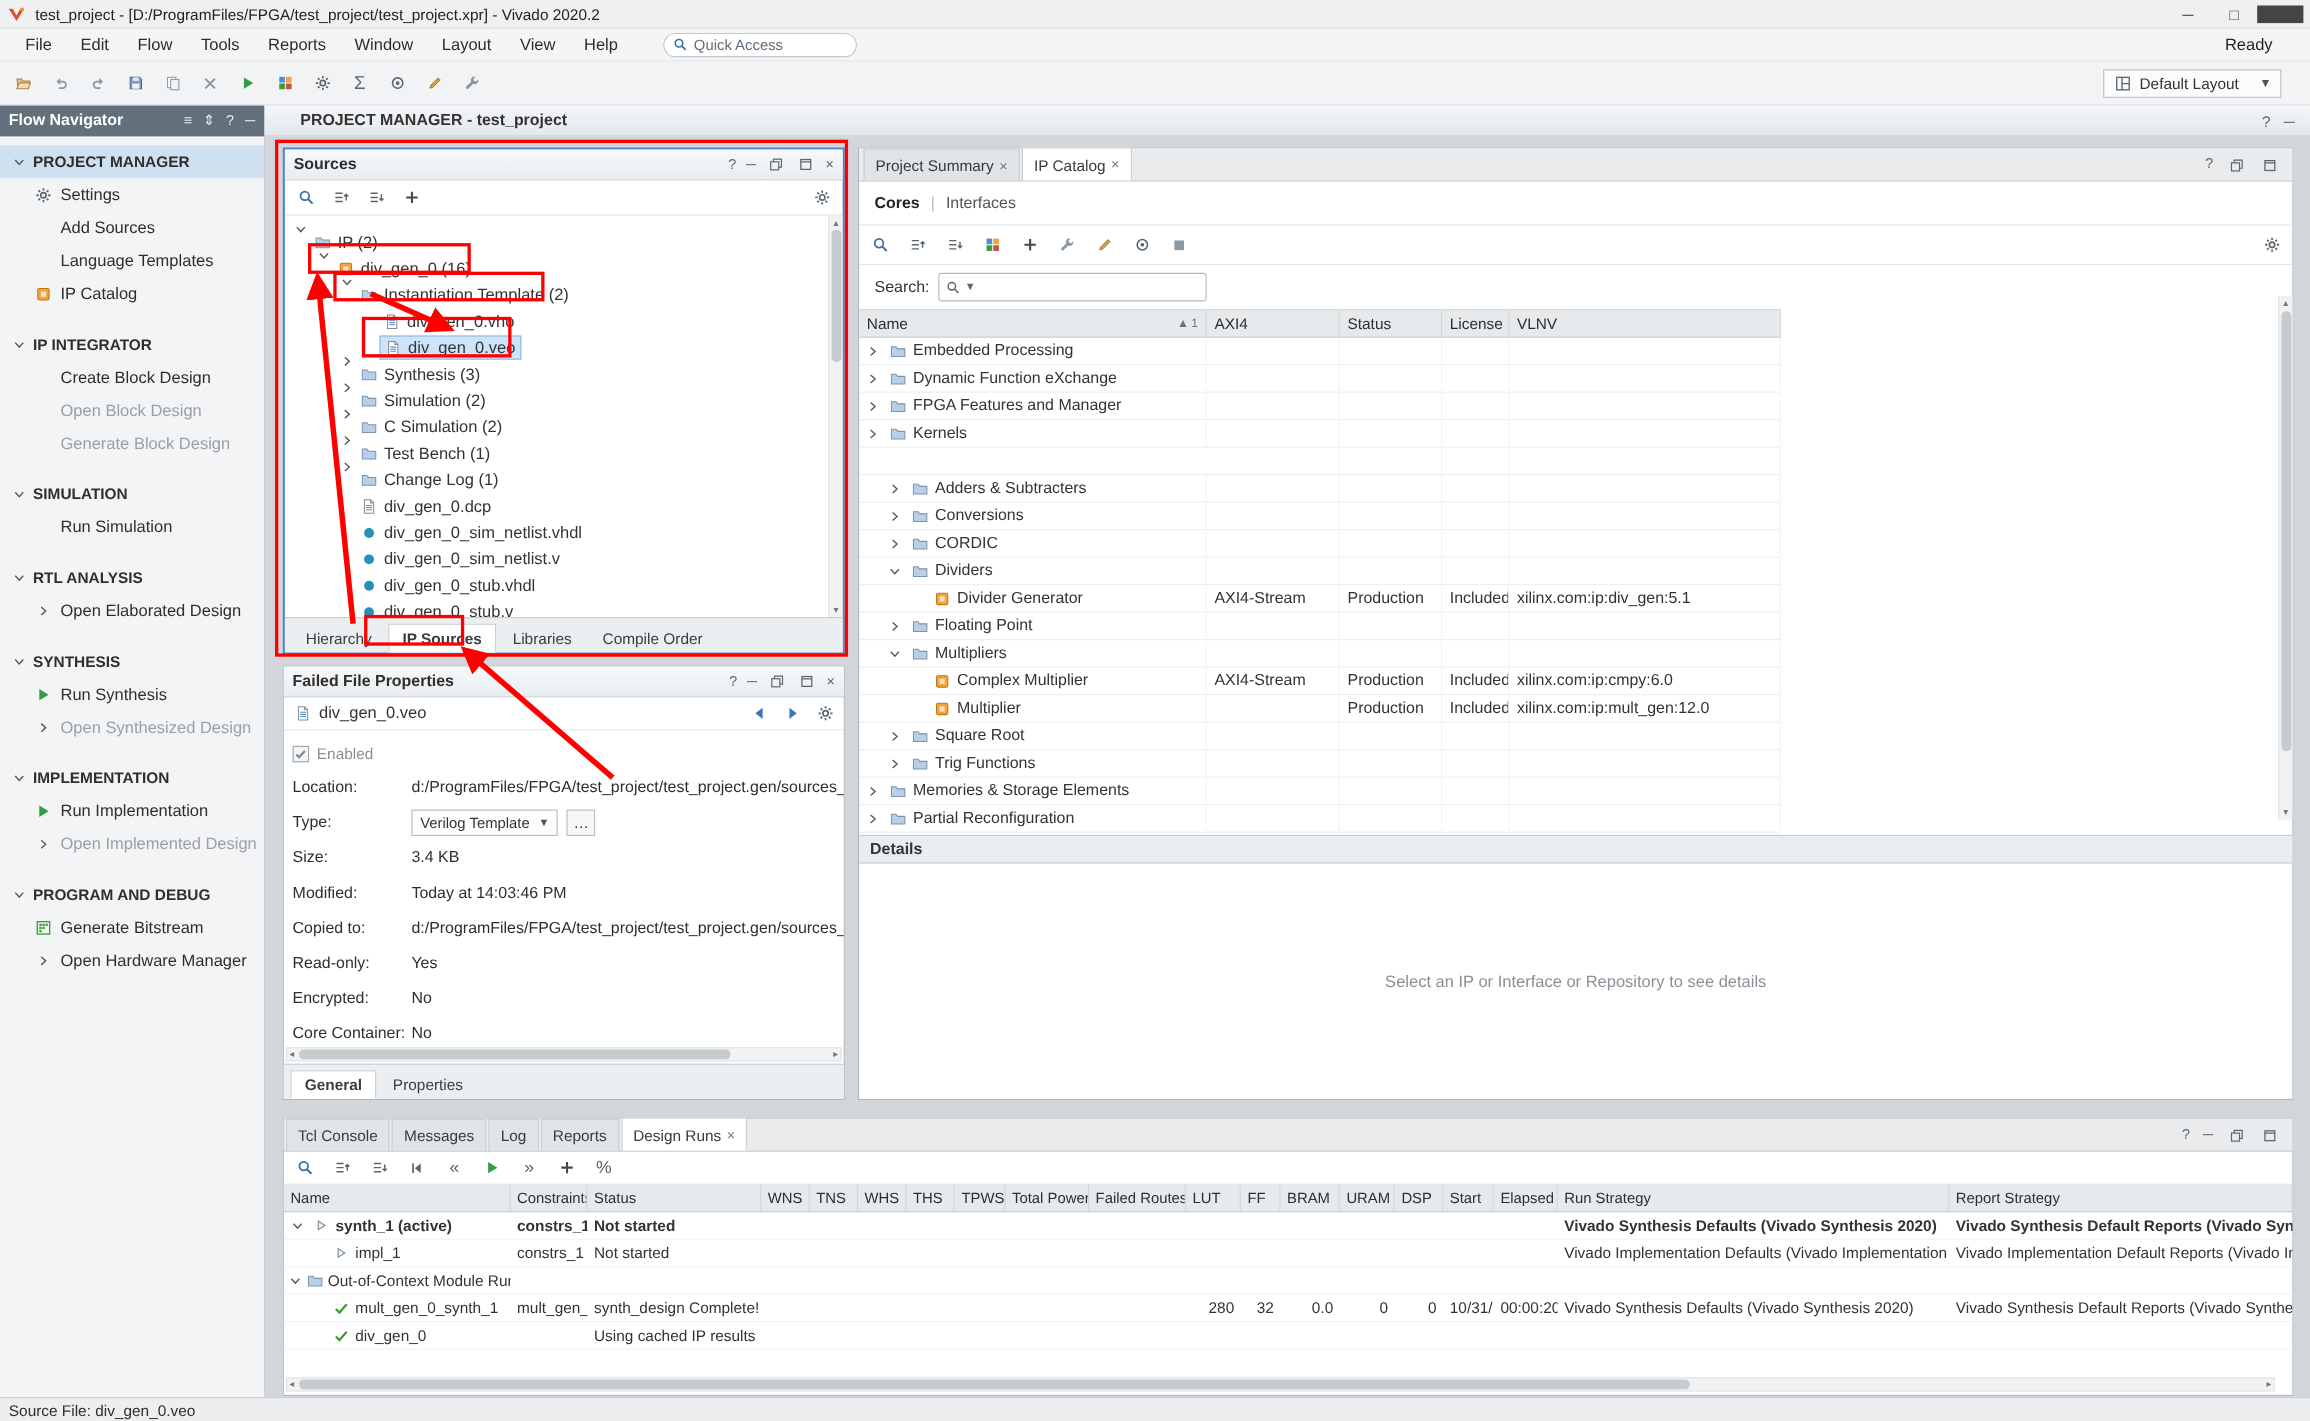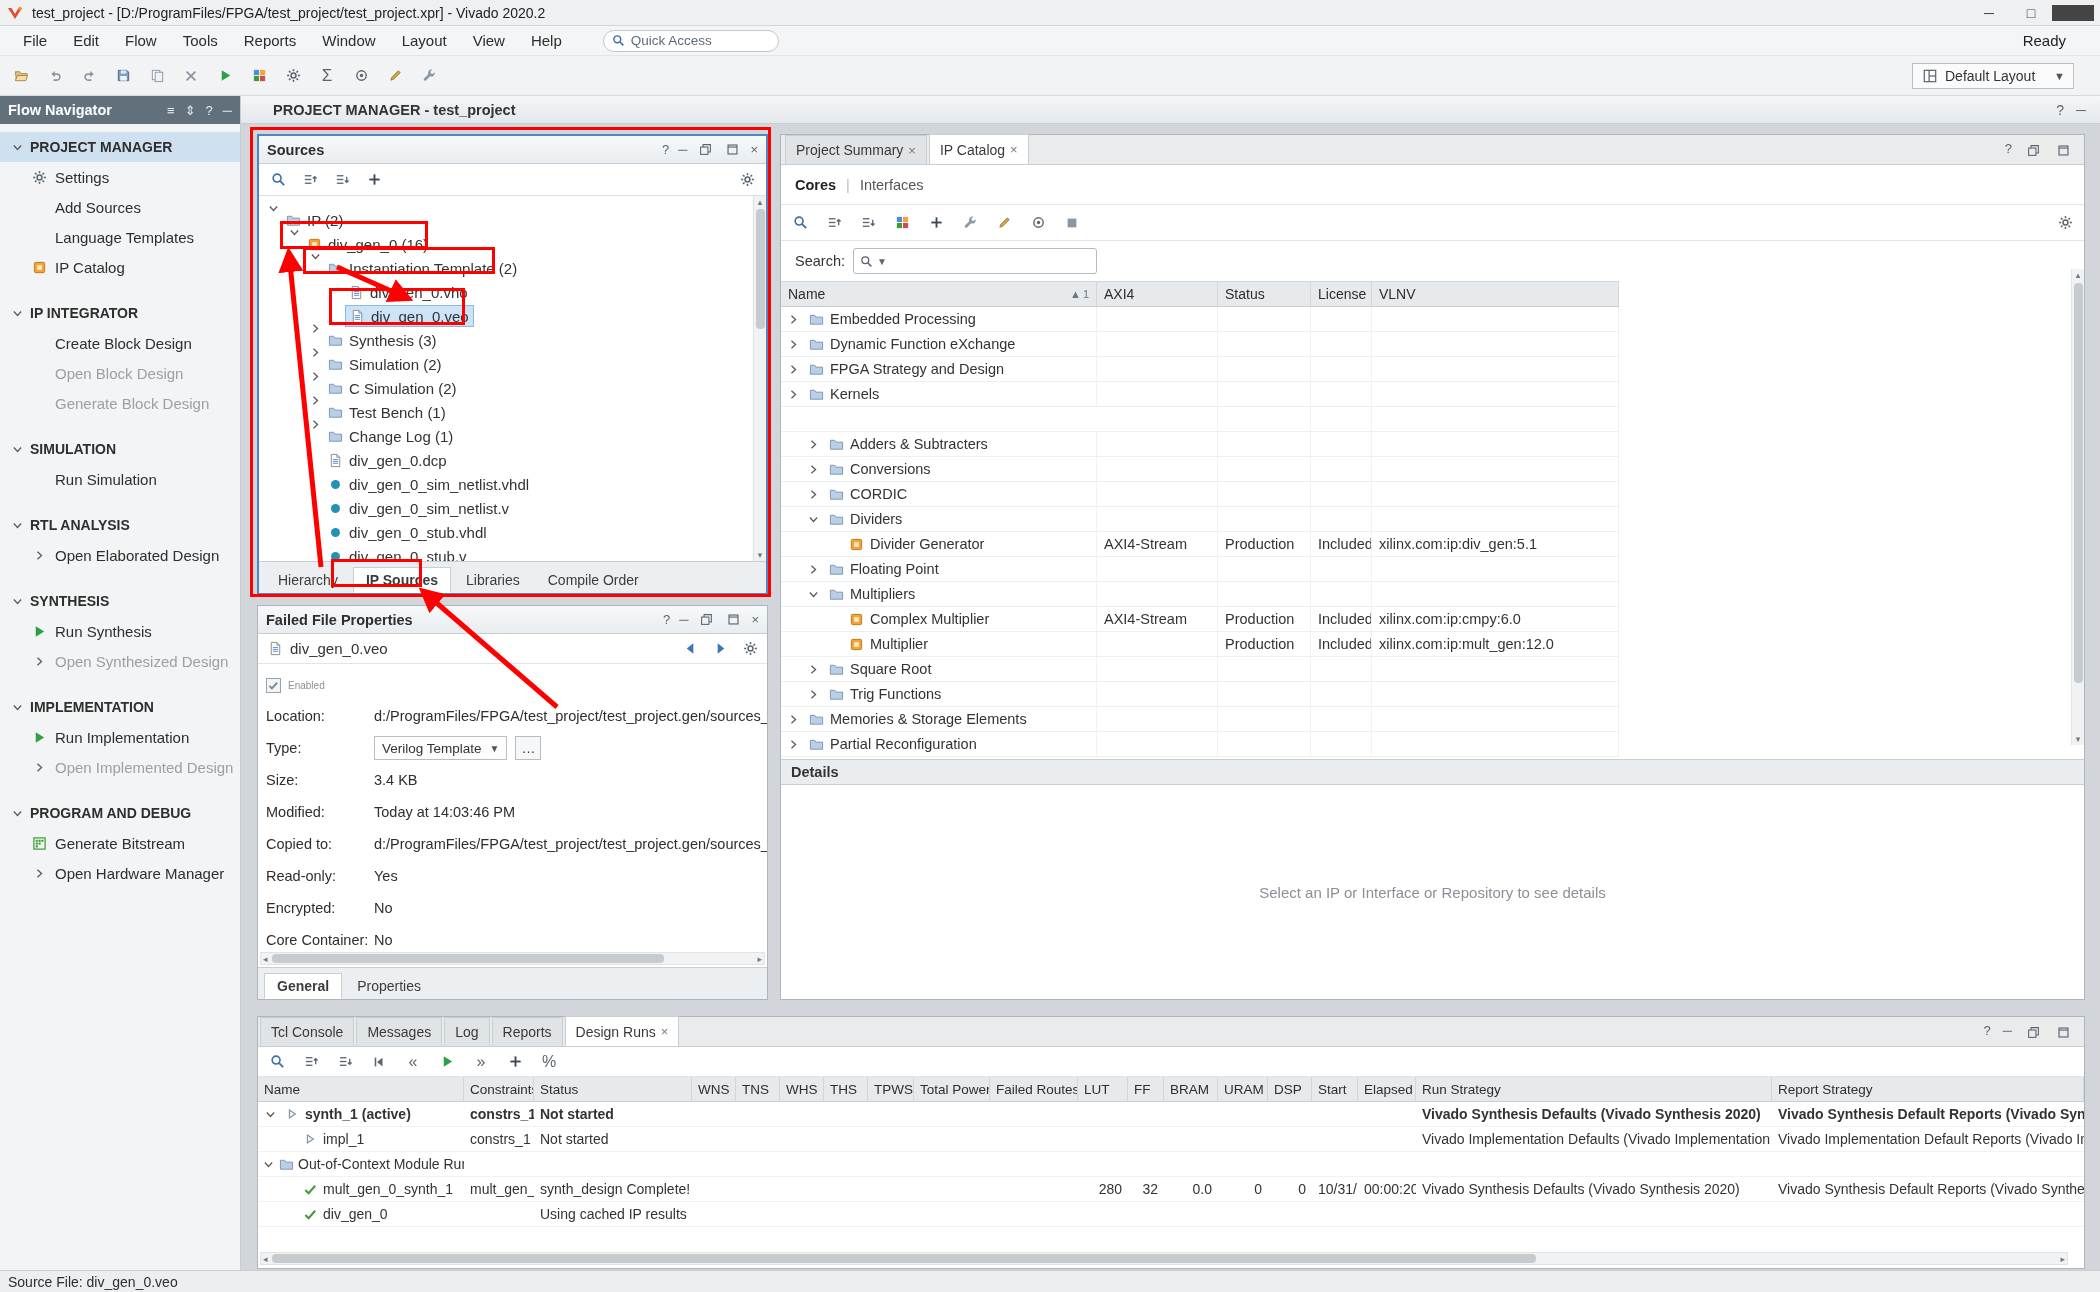--- a/index.html
+++ b/index.html
@@ -75,21 +75,21 @@
   .vscroll { position:absolute; right:0; top:0; bottom:0; width:13px; background:#f1f2f3; border-left:1px solid #e0e3e5; font-size:9px; color:#777; text-align:center; }
   .vscroll .thumb { position:absolute; left:2px; width:9px; background:#c6cbd0; border-radius:4px; }
   .vscroll .up { position:absolute; top:1px; left:0; right:0; }
   .vscroll .dn { position:absolute; bottom:1px; left:0; right:0; }
 
   
   #props { left:257px; top:605px; width:511px; height:395px; }
   #props .file-row { height:30px; border-bottom:1px solid #e2e5e8; display:flex; align-items:center; padding:0 8px; gap:6px; position:relative; }
   #props .file-row .nav { position:absolute; right:8px; display:flex; gap:12px; align-items:center; }
   #props .body { padding:6px 0 0 8px; }
-  .en-row { display:flex; align-items:center; gap:7px; height:30px; color:#8a9096; font-size:10px; }
+  .en-row { display:flex; align-items:center; gap:7px; height:30px; color:#8a9096; font-size:14px; }
   .cbx { width:15px; height:15px; border:1px solid #9aa4ad; background:#f2f4f6; display:inline-flex; align-items:center; justify-content:center; }
   .cbx svg { display:block; }
   .fld { display:flex; align-items:center; height:32px; font-size:14.5px; }
   .fld .lb { width:108px; flex:none; color:#2e2e2e; }
   .fld .vl { white-space:nowrap; overflow:hidden; color:#2e2e2e; flex:1; }
   .ddl { display:inline-flex; align-items:center; gap:8px; border:1px solid #b7bdc3; background:#fdfdfd; height:24px; padding:0 7px; font-size:13.5px; }
   .ddl .car { font-size:10px; color:#555; }
   .dots-btn { display:inline-flex; align-items:center; justify-content:center; border:1px solid #b7bdc3; background:#f6f7f8; height:24px; width:26px; margin-left:8px; font-size:14px; }
   .hscroll { position:absolute; left:2px; right:2px; bottom:34px; height:13px; background:#f1f2f3; border:1px solid #e0e3e5; font-size:9px; color:#777; display:flex; align-items:center; }
   .hscroll .thumb { height:9px; background:#c6cbd0; border-radius:4px; margin:0 2px; }
@@ -1117,21 +1117,21 @@
             <span class="chev" style="width: 17px; display: inline-flex; justify-content: center;">
               <svg viewBox="0 0 16 16" width="13" height="13">
                 <path d="M5.5 3.5 L10.5 8 L5.5 12.5" fill="none" stroke="#5a5a5a" stroke-width="1.6"></path>
               </svg>
             </span>
             <span class="icn">
               <svg viewBox="0 0 16 16" width="15" height="15">
                 <path d="M1.5 3.5 h4.5 l1.5 2 h7 v7.5 h-13 z" fill="#b9cfe8" stroke="#7a94ad" stroke-width="1"></path>
               </svg>
             </span>
-            <span>FPGA Strategy and Design</span>
+            <span>FPGA Features and Manager</span>
           </div>
           <div>
             <span></span>
           </div>
           <div>
             <span></span>
           </div>
           <div>
             <span></span>
           </div>

